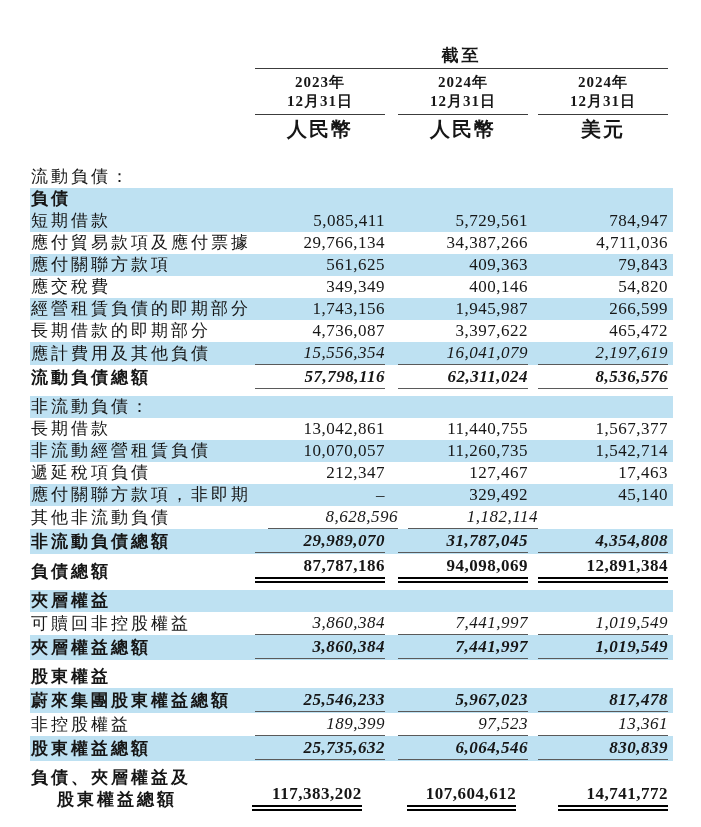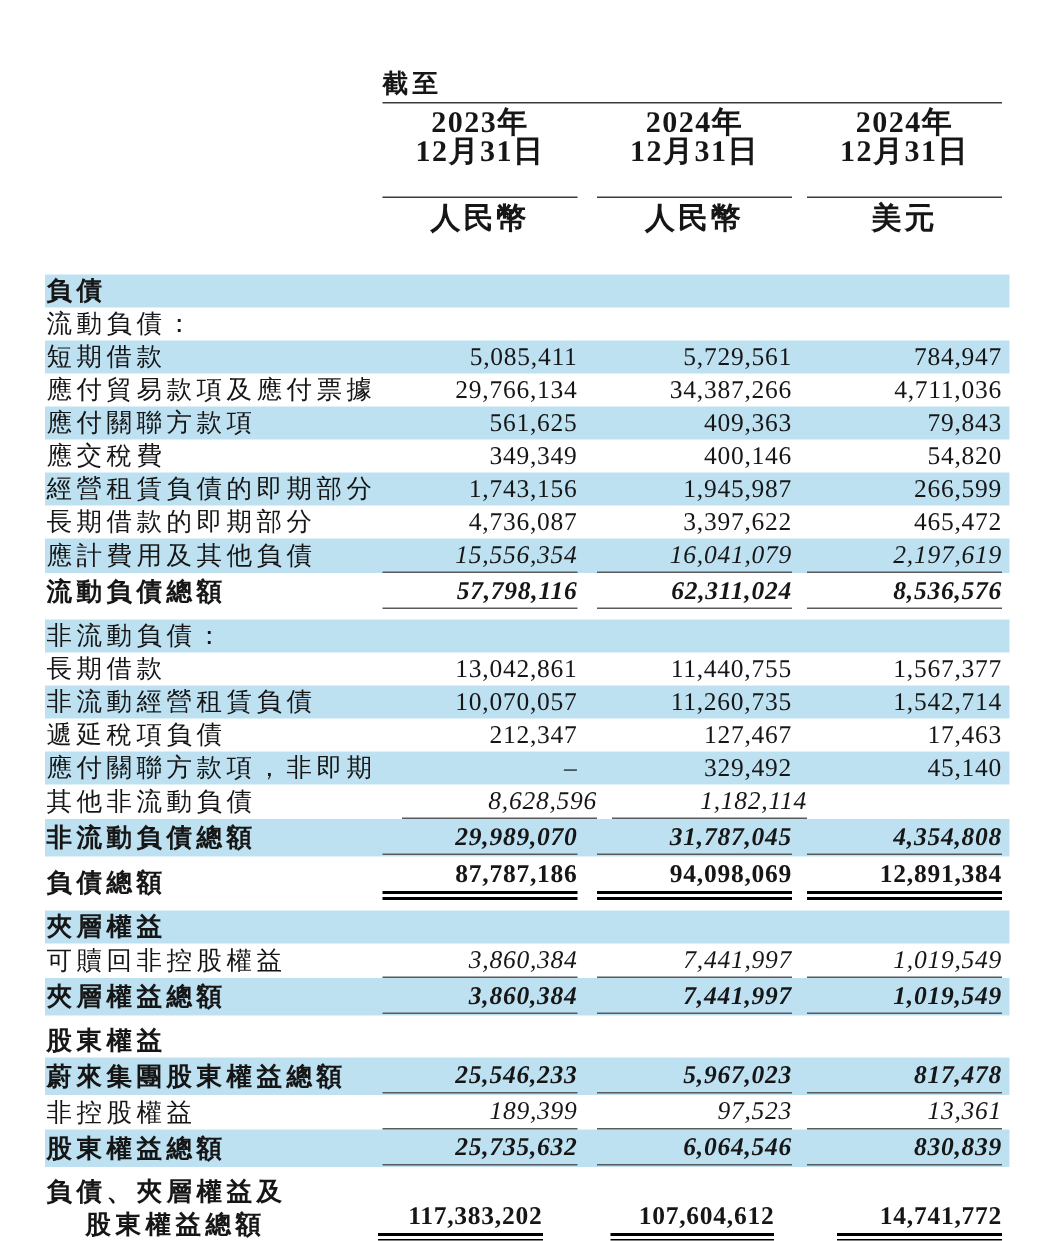--- a/index.html
+++ b/index.html
@@ -9,28 +9,28 @@
     background: #ffffff;
     overflow: hidden;
     font-family: "Liberation Serif", "DejaVu Serif", serif;
     color: #161616;
   }
   .doc { padding-top: 46px; padding-left: 30px; width: 673px; }
 
   
   .numeric-area { margin-left: 225px; width: 413px; }
   .asof {
-    font-weight: bold; font-size: 17px;
+    text-align: center; font-weight: bold; font-size: 17px;
     line-height: 20px; letter-spacing: 3px;
     border-bottom: 1.5px solid #3c3c3c; padding-bottom: 2px;
   }
   .dates { display: flex; padding-top: 4px; }
   .date-cell {
-    width: 130px; text-align: center; font-weight: bold; font-size: 20px;
-    line-height: 19px; border-bottom: 1.5px solid #3c3c3c; padding-bottom: 20px;
+    width: 130px; text-align: center; font-weight: bold; font-size: 15px;
+    line-height: 19px; border-bottom: 1.5px solid #3c3c3c; padding-bottom: 3px;
   }
   .date-cell .yr, .date-cell .dt { letter-spacing: 1px; }
   .dates .c2, .currencies .c2 { margin-left: 13px; }
   .dates .c3, .currencies .c3 { margin-left: 10px; }
   .currencies { display: flex; }
   .cur-cell {
     width: 130px; text-align: center; font-weight: bold; font-size: 20px;
     line-height: 22px; padding-top: 3px; letter-spacing: 2px;
   }
 
@@ -74,32 +74,32 @@
       </div>
     </div>
     <div class="currencies">
       <div class="cur-cell c1">人民幣</div>
       <div class="cur-cell c2">人民幣</div>
       <div class="cur-cell c3">美元</div>
     </div>
   </div>
 
   <div id="table-body">
+      <div class="row">
+    <div class="cell label">
+      <div class="label-line1">流動負債：</div>
+
+    </div>
+    <div class="cell val v1"></div>
+    <div class="cell val v2"></div>
+    <div class="cell val v3"></div>
+  </div>
       <div class="row shaded bold">
     <div class="cell label">
       <div class="label-line1">負債</div>
-
-    </div>
-    <div class="cell val v1"></div>
-    <div class="cell val v2"></div>
-    <div class="cell val v3"></div>
-  </div>
-      <div class="row">
-    <div class="cell label">
-      <div class="label-line1">流動負債：</div>
 
     </div>
     <div class="cell val v1"></div>
     <div class="cell val v2"></div>
     <div class="cell val v3"></div>
   </div>
       <div class="row shaded">
     <div class="cell label">
       <div class="label-line1">短期借款</div>
 

